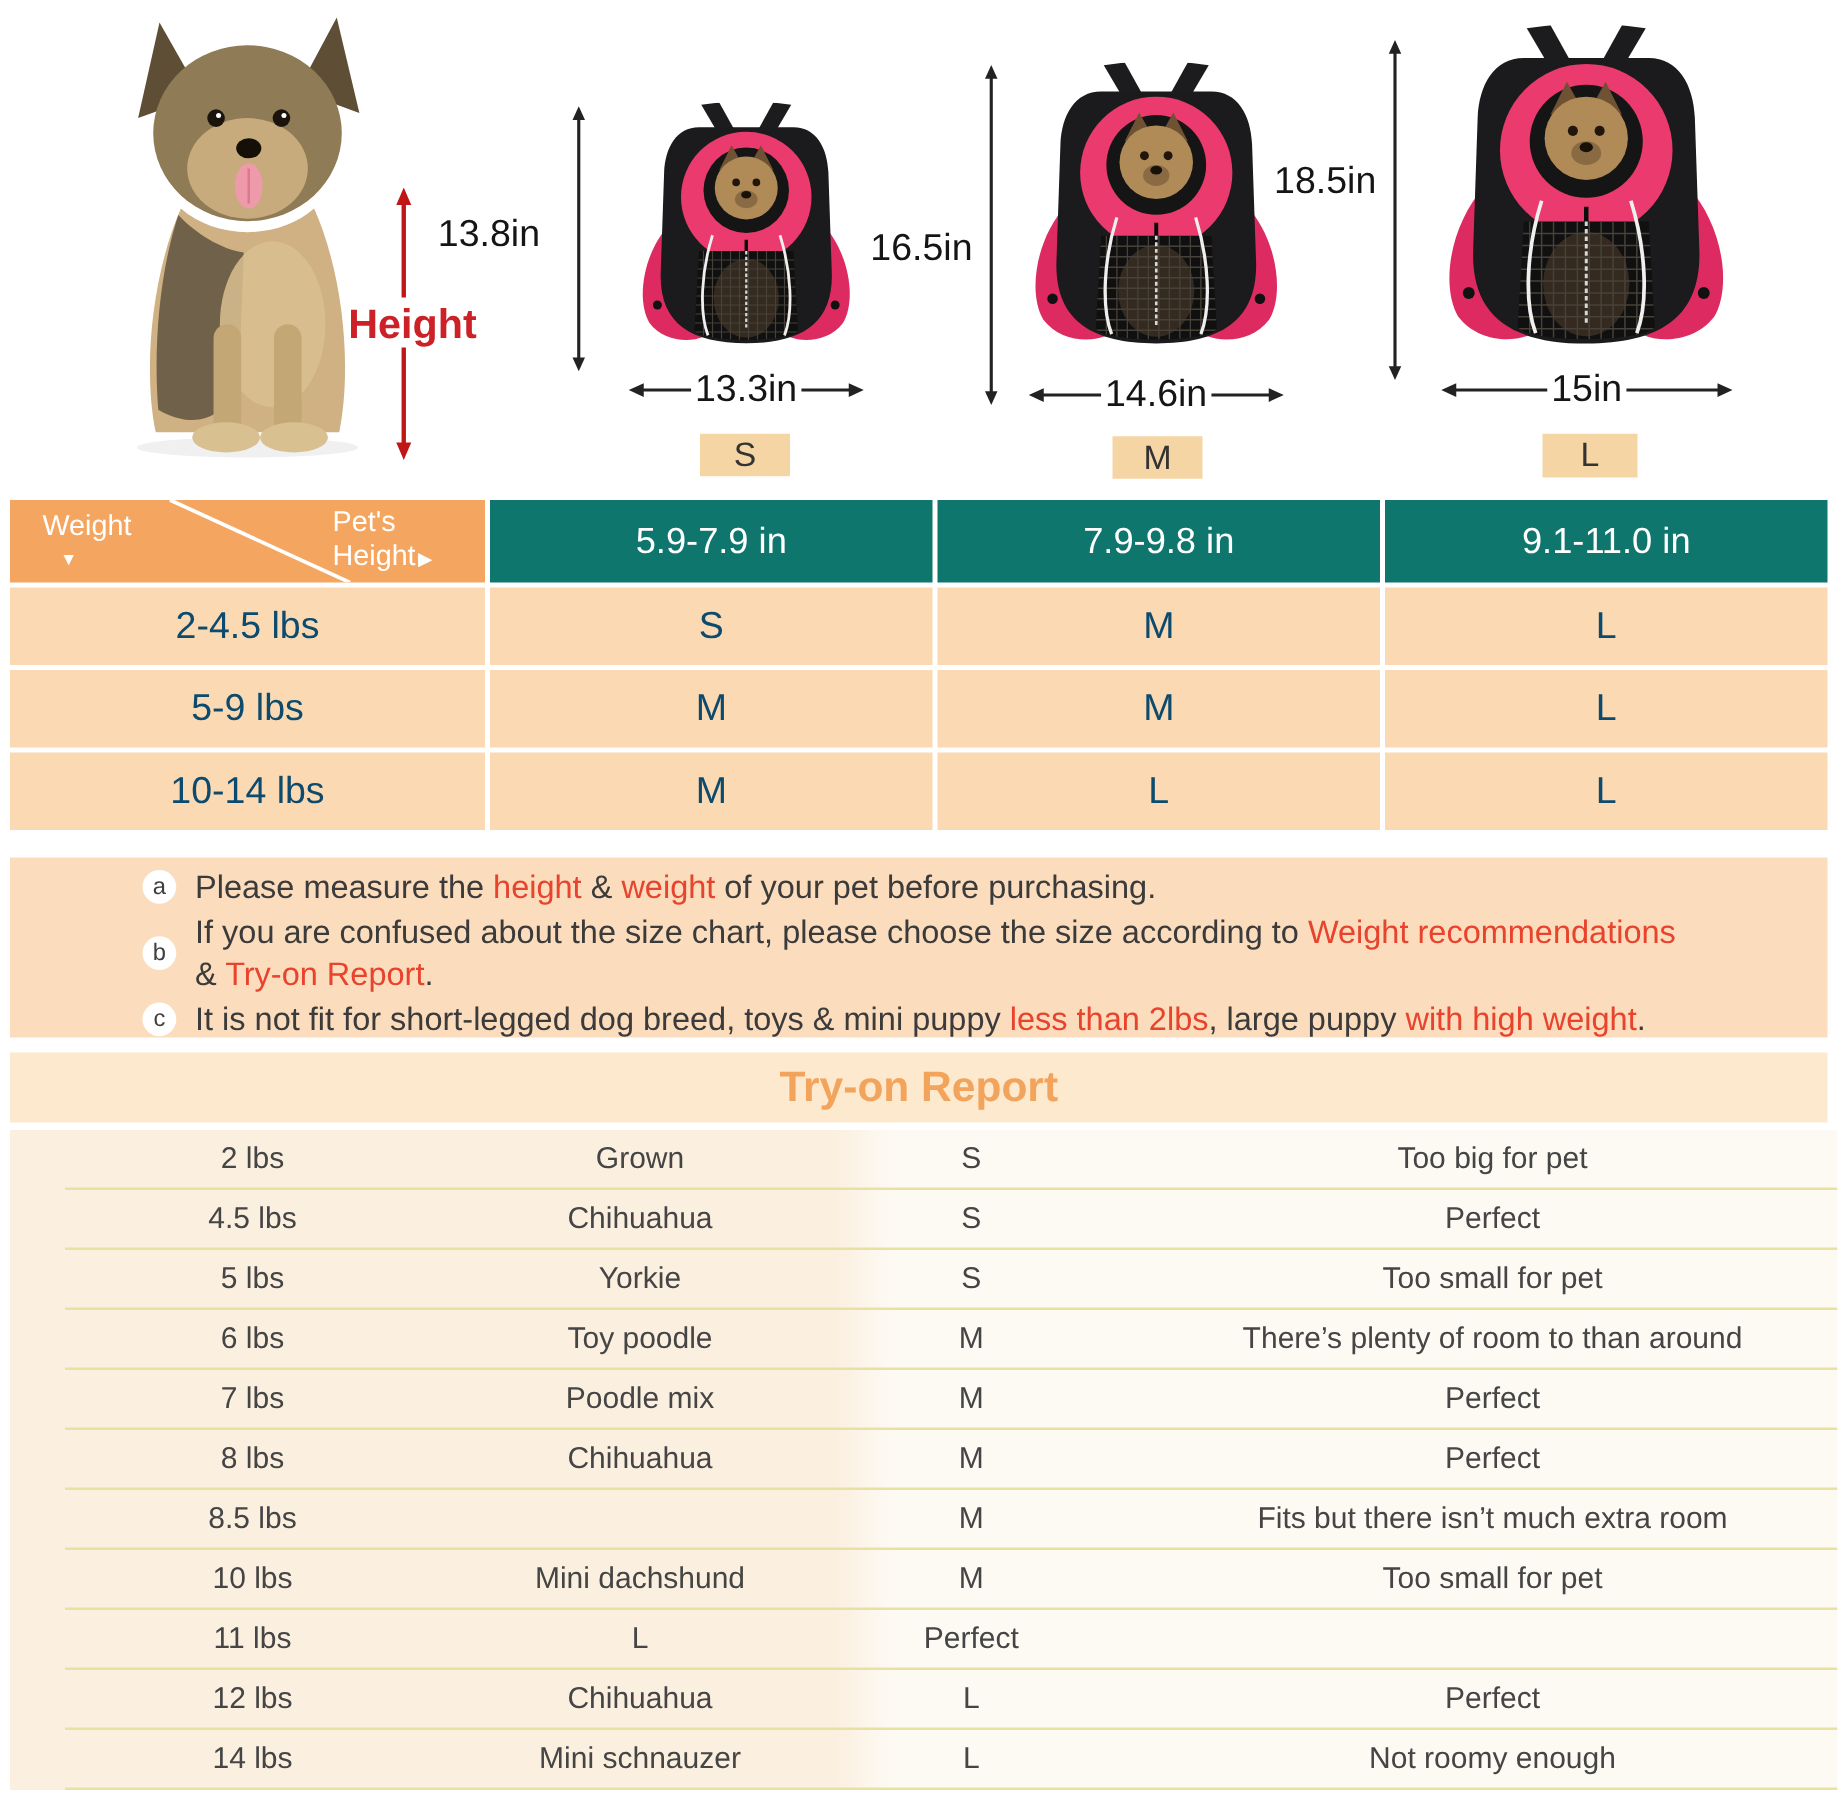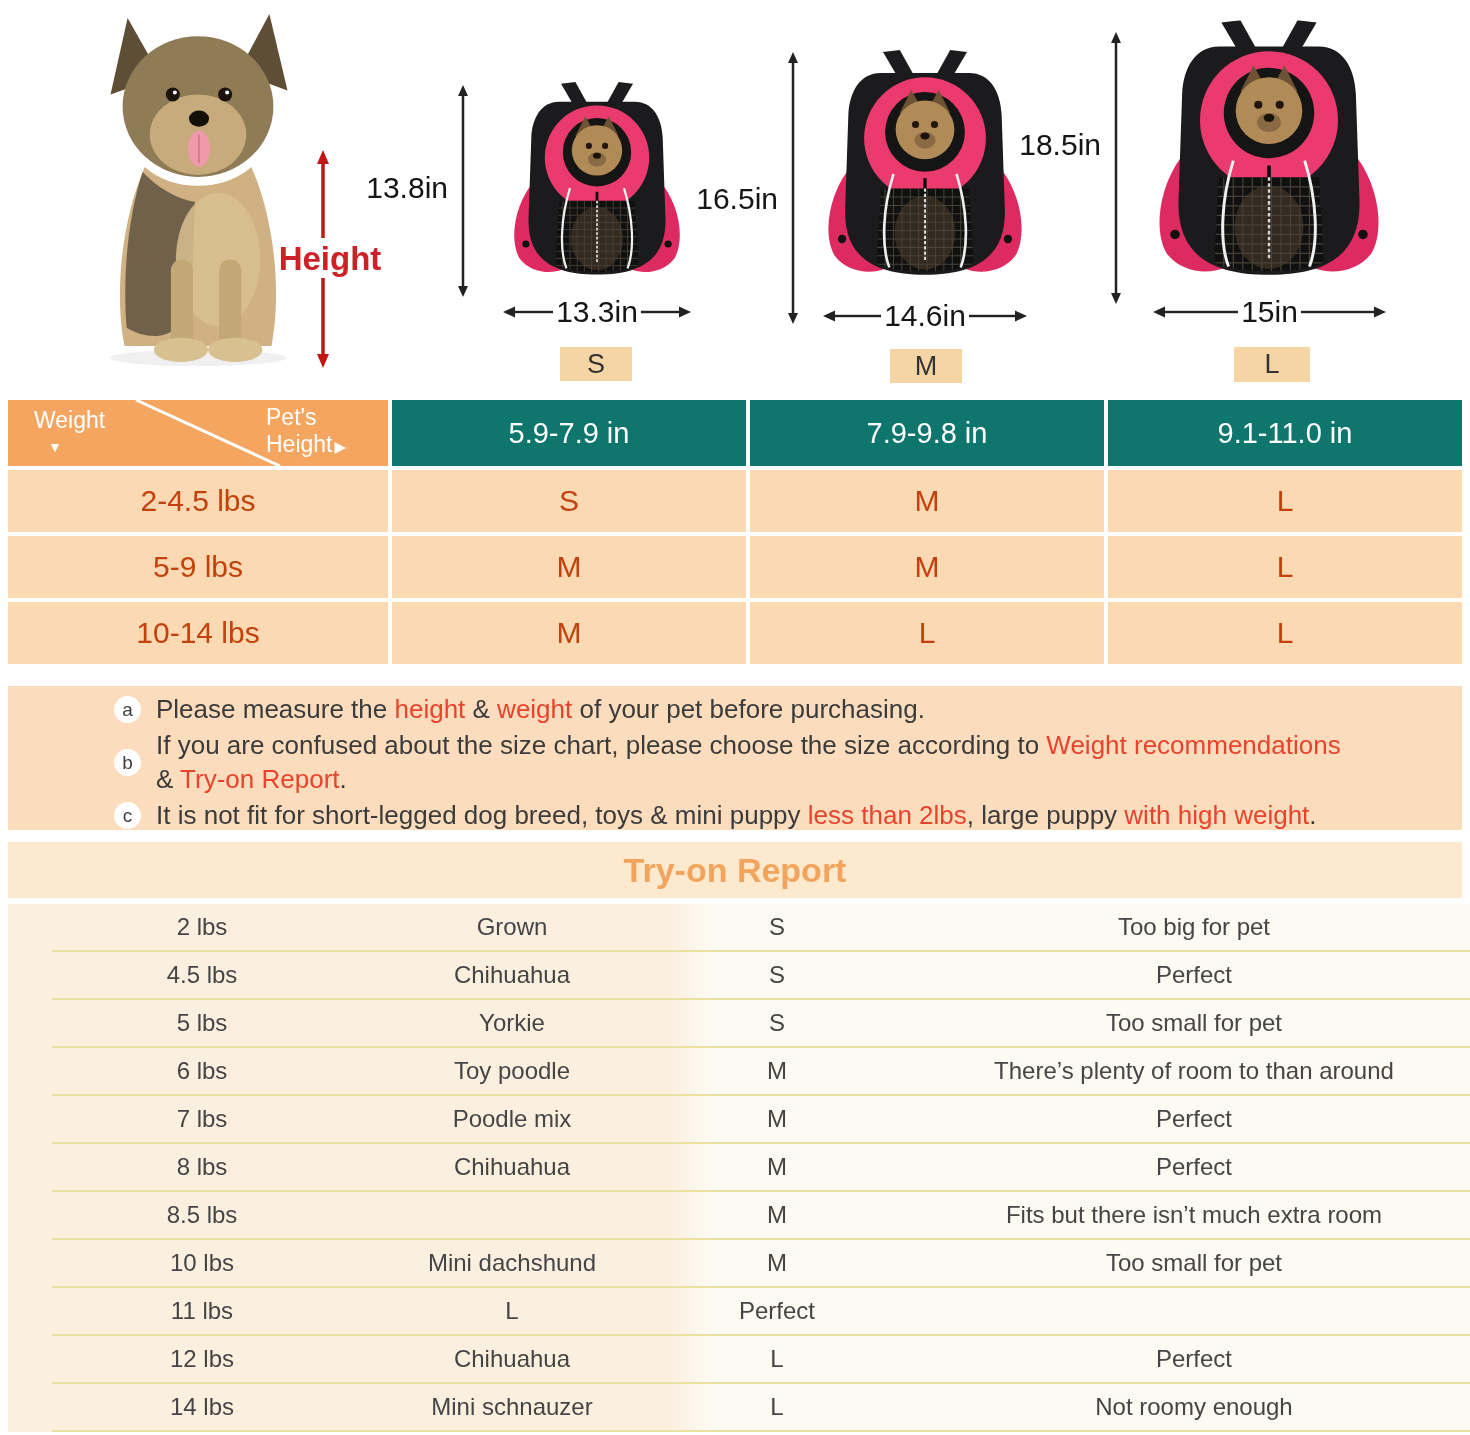--- a/index.html
+++ b/index.html
@@ -4,38 +4,38 @@
 <style>
   html,body{margin:0;padding:0;background:#fff;}
   #page{position:relative;width:1470px;height:1435px;background:#fff;overflow:hidden;
         font-family:"Liberation Sans",sans-serif;}
   .abs{position:absolute;}
 
   
   .dimlabel{font-size:30px;color:#151515;white-space:nowrap;}
   .right{text-align:right;}
   .height-label{font-size:33px;font-weight:bold;color:#cd2128;text-align:center;}
-  .hdim{display:flex;align-items:center;justify-content:center;}
+  .hdim{display:flex;align-items:center;}
   .hdim span{font-size:30px;color:#151515;margin:0 3px;white-space:nowrap;}
   .badge{background:#f6d5a5;text-align:center;font-size:27px;color:#333;
          display:flex;align-items:center;justify-content:center;}
 
   
   .sizechart{position:absolute;left:8px;top:400px;width:1454px;display:grid;
              grid-template-columns:380px 1fr 1fr 1fr;grid-template-rows:66px 62px 62px 62px;
              gap:4px;background:#fff;}
   .sc-head{background:#0f766e;color:#fff;font-size:29px;display:flex;
            align-items:center;justify-content:center;}
   .sc-corner{background:#f4a661;position:relative;overflow:hidden;}
   .sc-corner .diag{position:absolute;left:0;top:0;}
   .sc-w{position:absolute;left:26px;top:8px;color:#fff;font-size:23px;line-height:24px;}
   .sc-w .tri{display:block;font-size:14px;margin:3px 0 0 14px;}
   .sc-h{position:absolute;right:4px;top:4px;width:118px;color:#fff;font-size:23px;line-height:27px;}
   .sc-h .tri{font-size:15px;margin-left:2px;}
-  .sc-cellw,.sc-cell{background:#fbd9b2;color:#c2410c;font-size:30px;
+  .sc-cellw,.sc-cell{background:#fbd9b2;color:#0c4a6e;font-size:30px;
            display:flex;align-items:center;justify-content:center;}
 
   
   .notes{position:absolute;left:8px;top:686px;width:1454px;height:144px;background:#fbdcbd;
          box-sizing:border-box;padding:6px 20px 0 106px;display:flex;flex-direction:column;}
   .note{display:flex;align-items:center;margin-bottom:2px;}
   .bullet{flex:0 0 27px;width:27px;height:27px;border-radius:50%;background:#fff;
           color:#3f3f3f;font-size:19px;line-height:27px;text-align:center;margin-right:15px;}
   .ntext{margin:0;font-size:26px;line-height:34px;color:#3b3b3b;white-space:pre-wrap;}
   .accent{color:#e8432c;}
@@ -121,21 +121,21 @@
   <div class="abs height-label" style="left:262px;top:240px;width:136px">Height</div>
 
   <svg class="abs" style="left:507px;top:82px" width="180" height="216" viewBox="0 0 200 240">
       <use href="#bp"></use>
     </svg>
   <svg class="abs" style="left:455px;top:85px" width="16" height="212">
     <polygon points="8,0 3,11 13,11" fill="#222"></polygon>
     <line x1="8" y1="9" x2="8" y2="203" stroke="#222" stroke-width="2.5"></line>
     <polygon points="8,212 3,201 13,201" fill="#222"></polygon>
   </svg>
-  <div class="abs dimlabel right" style="left:352px;top:171px;width:96px">13.8in</div>
+  <div class="abs dimlabel right" style="left:336px;top:171px;width:96px">13.8in</div>
   <div class="abs hdim" style="left:502px;top:302px;width:190px;height:20px">
     <svg width="51" height="16">
       <polygon points="1,8 13,2.5 13,13.5" fill="#222"></polygon>
         <rect x="12" y="6.8" width="39" height="2.4" fill="#222"></rect>
     </svg>
     <span>13.3in</span>
     <svg width="51" height="16">
       <rect x="0" y="6.8" width="39" height="2.4" fill="#222"></rect>
         <polygon points="50,8 38,2.5 38,13.5" fill="#222"></polygon>
     </svg>

